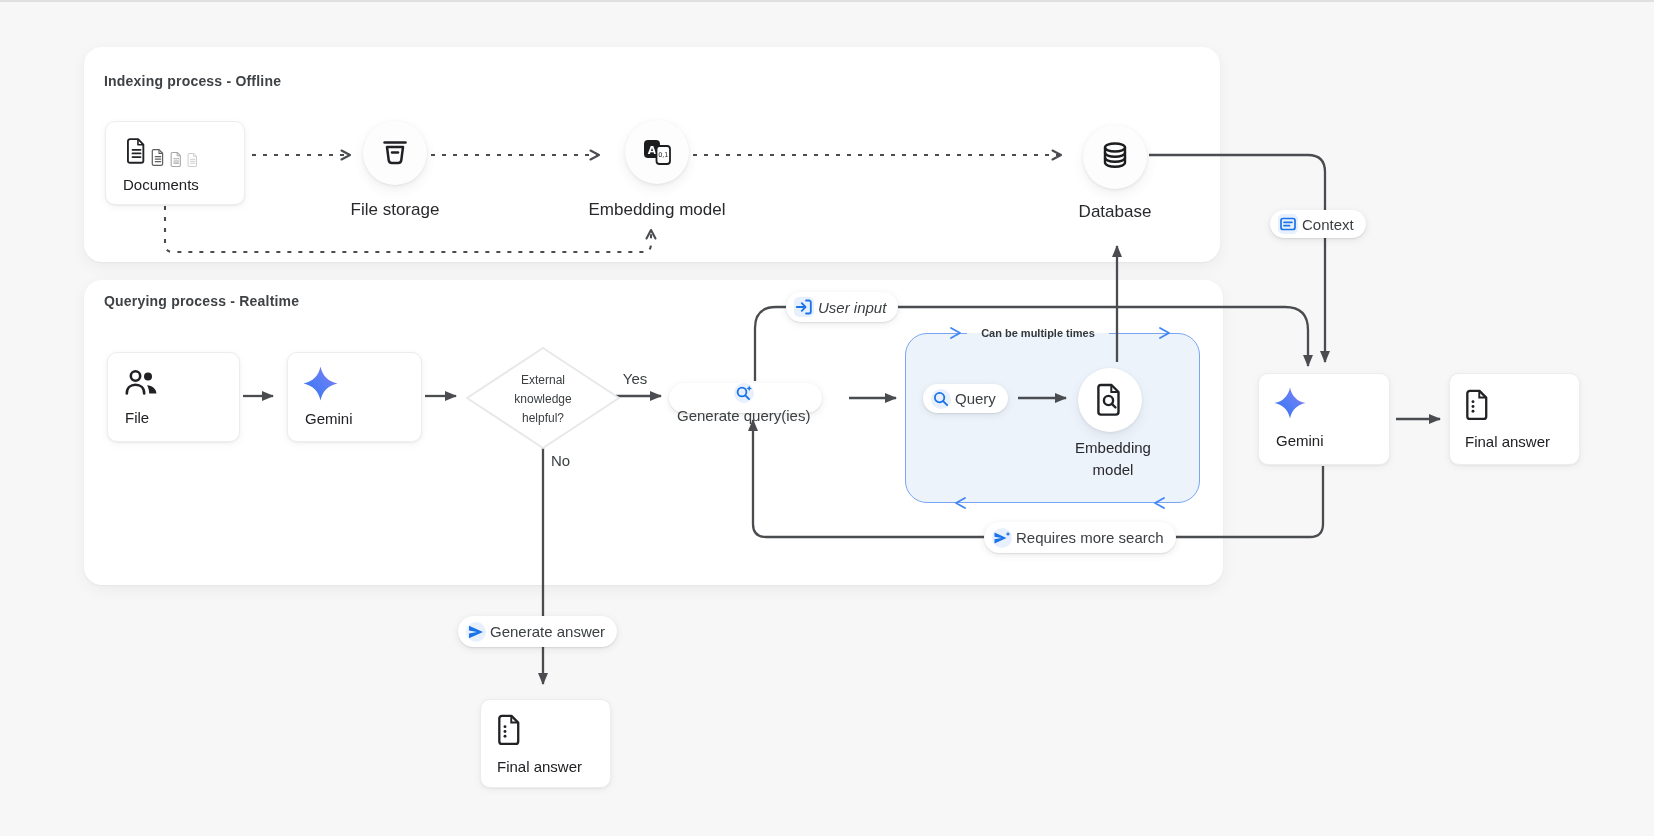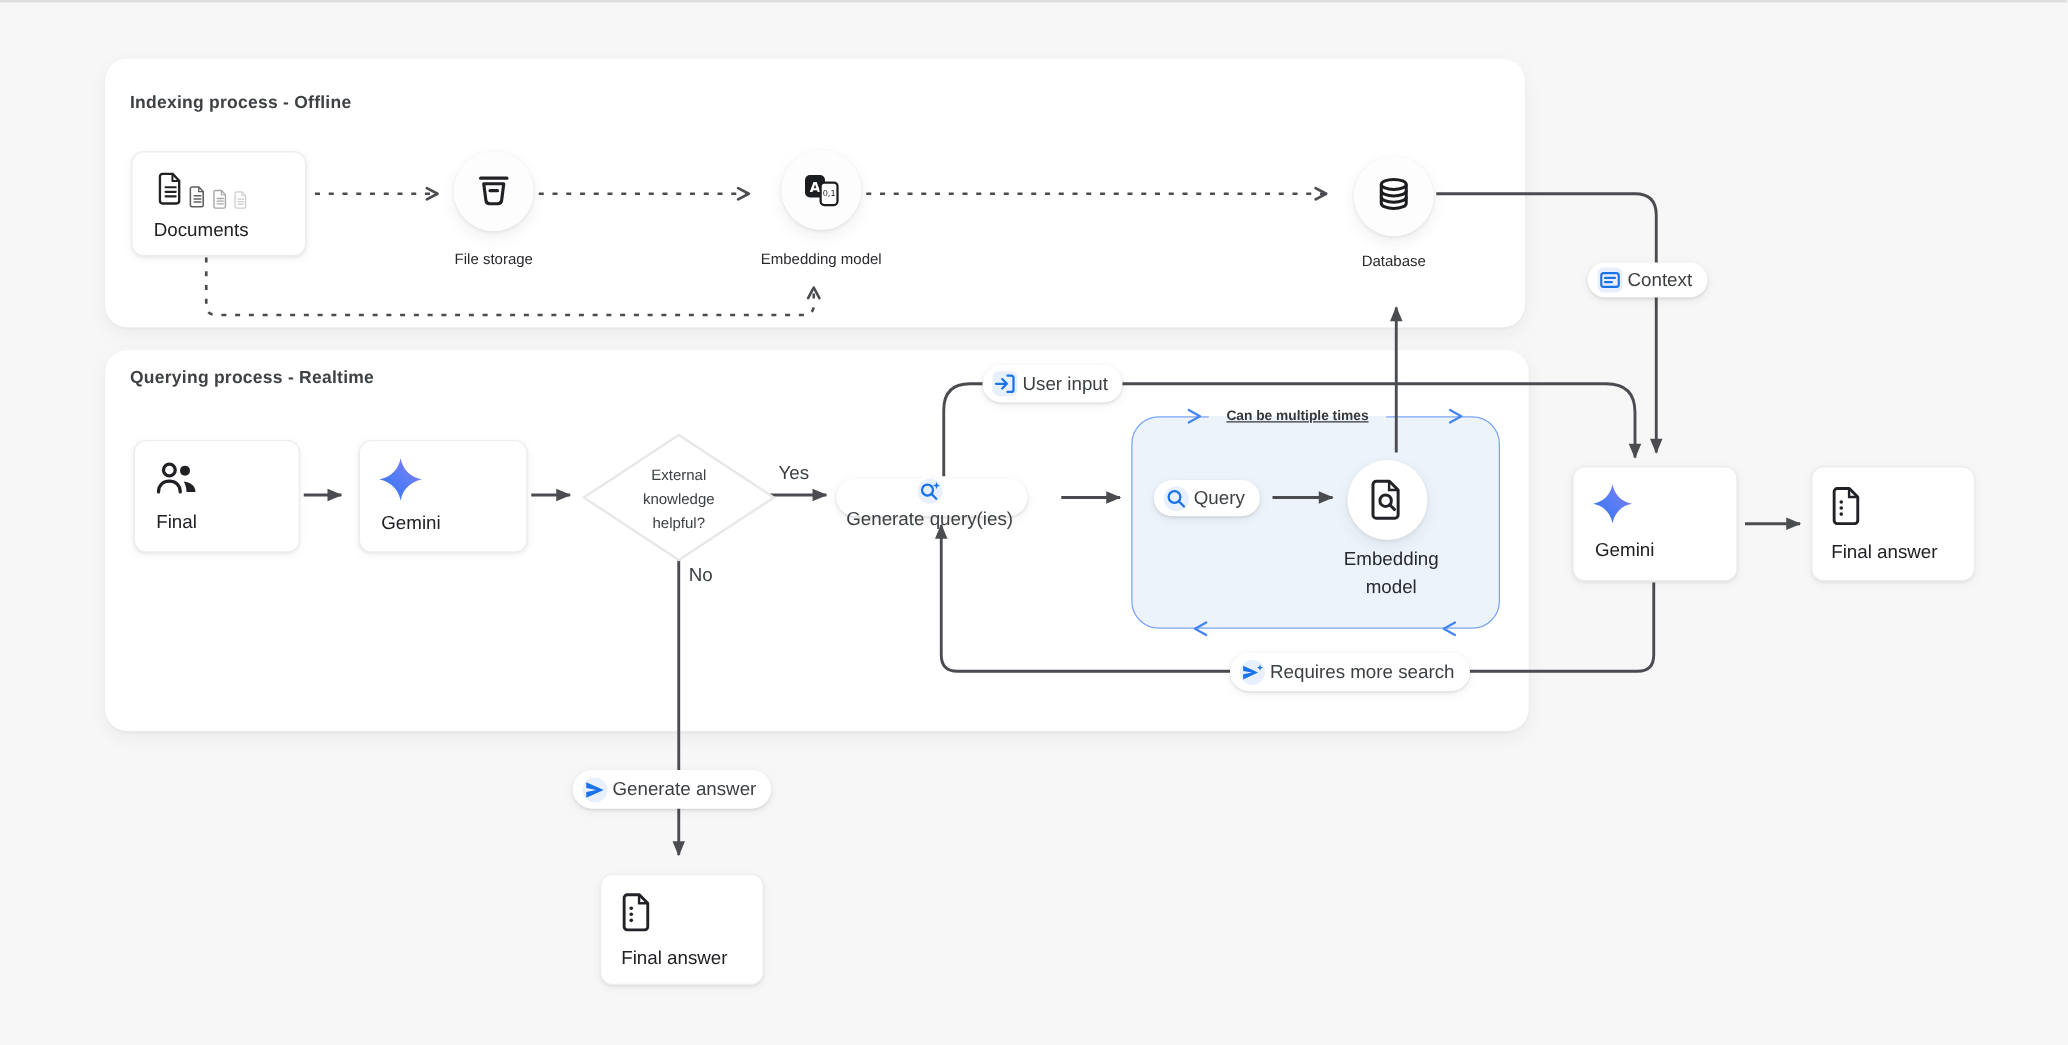--- a/index.html
+++ b/index.html
@@ -9,32 +9,32 @@
   .topline{position:absolute;left:0;top:0;width:100%;height:2px;background:#e0e0e2;}
   .panel{position:absolute;background:#ffffff;border-radius:18px;
          box-shadow:0 1px 2px rgba(0,0,0,.04),0 5px 16px rgba(0,0,0,.05);}
   .ptitle{position:absolute;font-size:14px;font-weight:700;color:#3f4245;letter-spacing:.2px;}
   .card{position:absolute;background:#fff;border:1px solid #ededee;border-radius:10px;
         box-shadow:0 1px 2px rgba(0,0,0,.05),0 2px 8px rgba(0,0,0,.05);box-sizing:border-box;}
   .card .clabel{position:absolute;left:17px;font-size:15px;color:#202124;white-space:nowrap;text-align:center;}
   .circle{position:absolute;width:64px;height:64px;border-radius:50%;background:#fdfdfe;
           box-shadow:0 1px 3px rgba(60,64,67,.10),0 5px 12px rgba(60,64,67,.08);
           display:flex;align-items:center;justify-content:center;}
-  .nlabel{position:absolute;font-size:12px;color:#28292c;text-align:center;white-space:nowrap;}
+  .nlabel{position:absolute;font-size:17px;color:#28292c;text-align:center;white-space:nowrap;}
   .pill{position:absolute;display:inline-flex;align-items:center;gap:4px;height:30px;
         padding:0 12px 0 8px;background:#fff;border-radius:16px;white-space:nowrap;
         box-shadow:0 1px 2px rgba(0,0,0,.10),0 2px 8px rgba(0,0,0,.08);font-size:15px;color:#3c4043;}
   .chip{width:20px;height:20px;flex:0 0 20px;background:#e8f0fe;display:flex;
         align-items:center;justify-content:center;}
   .chip.sq{border-radius:5px;} .chip.rd{border-radius:50%;}
   .loopbox{position:absolute;left:905px;top:333px;width:295px;height:170px;box-sizing:border-box;
            background:#edf3fb;border:1.6px solid #7aa5f5;border-radius:22px;}
   .loopcaption{position:absolute;left:967px;top:325px;width:142px;height:17px;line-height:17px;
            text-align:center;font-size:11px;font-weight:700;color:#35383b;
-           background:linear-gradient(to bottom,#ffffff 0 45%,#edf3fb 45% 100%);text-decoration:underline;}
+           background:linear-gradient(to bottom,#ffffff 0 45%,#edf3fb 45% 100%);}
   .decision-text{position:absolute;left:497px;top:371px;width:92px;font-size:12px;line-height:1.58;
            text-align:center;color:#3c4043;}
   .flowword{position:absolute;font-size:15px;color:#3c4043;}
   .qelabel{position:absolute;left:1063px;top:437px;width:100px;text-align:center;
            font-size:15px;line-height:1.45;color:#28292c;}
   .watermark{position:absolute;left:1265px;top:742px;font-size:29px;font-weight:700;
            letter-spacing:1.5px;color:#94969a;text-shadow:2px 2px 0 #ffffff;white-space:nowrap;}
   svg.lay{position:absolute;left:0;top:0;pointer-events:none;}
   .z1{z-index:1}.z2{z-index:2}.z3{z-index:3}.z4{z-index:4}
   .icw{display:flex;align-items:center;justify-content:center;}
@@ -227,37 +227,37 @@
   </div>
 
   <div class="ptitle z4" style="left:104px;top:293px;">Querying process - Realtime</div>
 
   <div class="card z4" style="left:107px;top:352px;width:133px;height:90px;">
     <span class="abs icw" style="left:16px;top:15px;">
         <svg width="36" height="30">
           <use href="#ic-users"></use>
         </svg>
       </span>
-    <span class="clabel" style="top:56px;">Final</span>
+    <span class="clabel" style="top:56px;">File</span>
   </div>
 
   <div class="card z4" style="left:287px;top:352px;width:135px;height:90px;">
     <span class="abs icw" style="left:14px;top:12px;">
         <svg width="37" height="37">
           <use href="#ic-star"></use>
         </svg>
       </span>
     <span class="clabel" style="top:57px;">Gemini</span>
   </div>
 
   <div class="decision-text z4">External knowledge helpful?</div>
   <div class="flowword z4" style="left:613px;top:370px;width:44px;text-align:center;">Yes</div>
   <div class="flowword z4" style="left:551px;top:452px;">No</div>
 
-  <div class="pill z4" style="left:786px;top:292px;">
+  <div class="pill z4" style="left:786px;top:292px;font-style:italic;">
     <span class="chip sq">
         <svg width="20" height="20">
           <use href="#ic-login"></use>
         </svg>
       </span>
     <span>User input</span>
   </div>
 
   <div class="pill z4" style="left:669px;top:383px;flex-direction:column;">
     <span class="chip rd">

